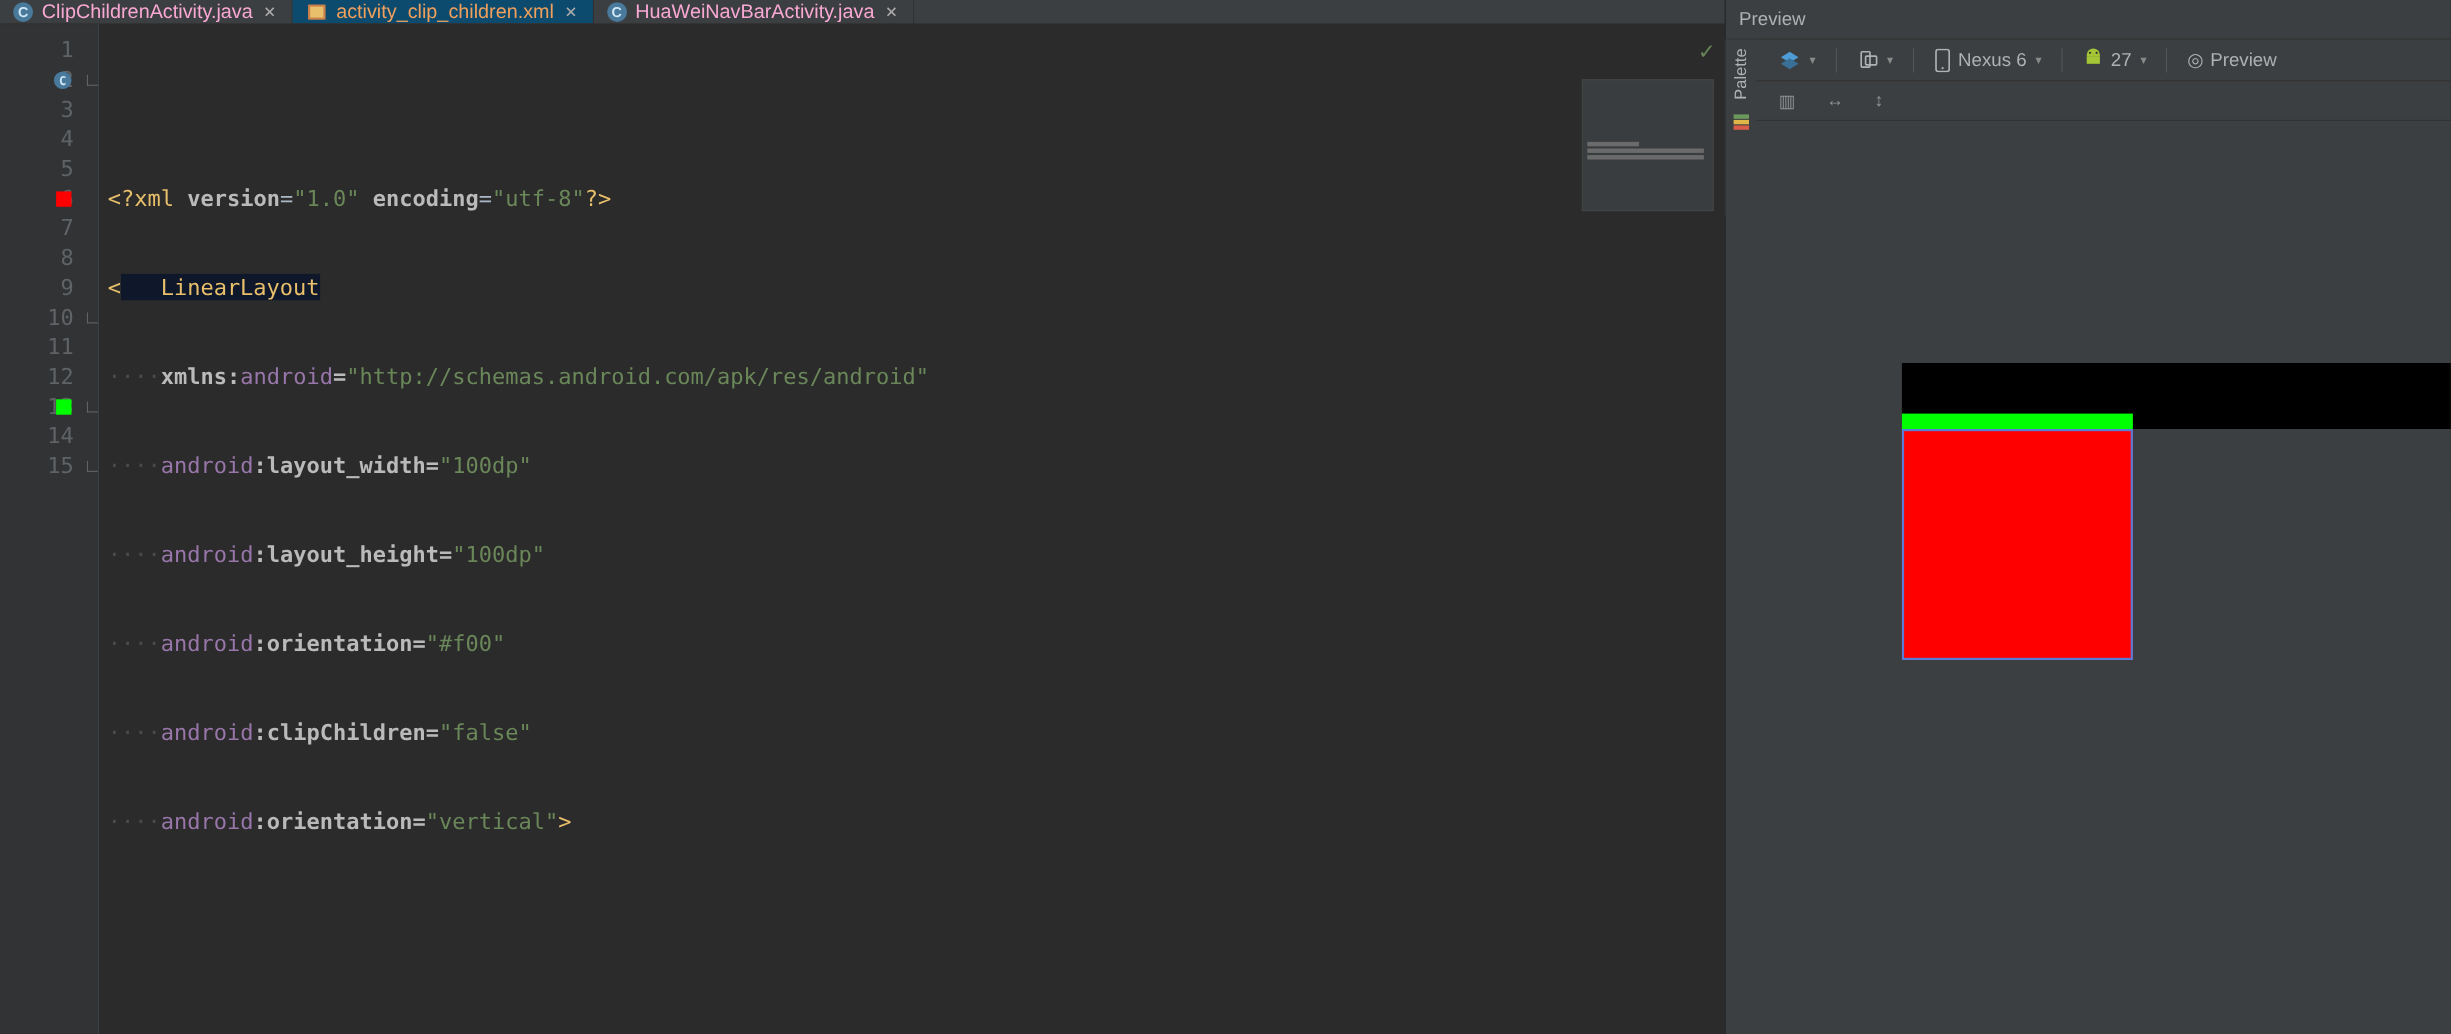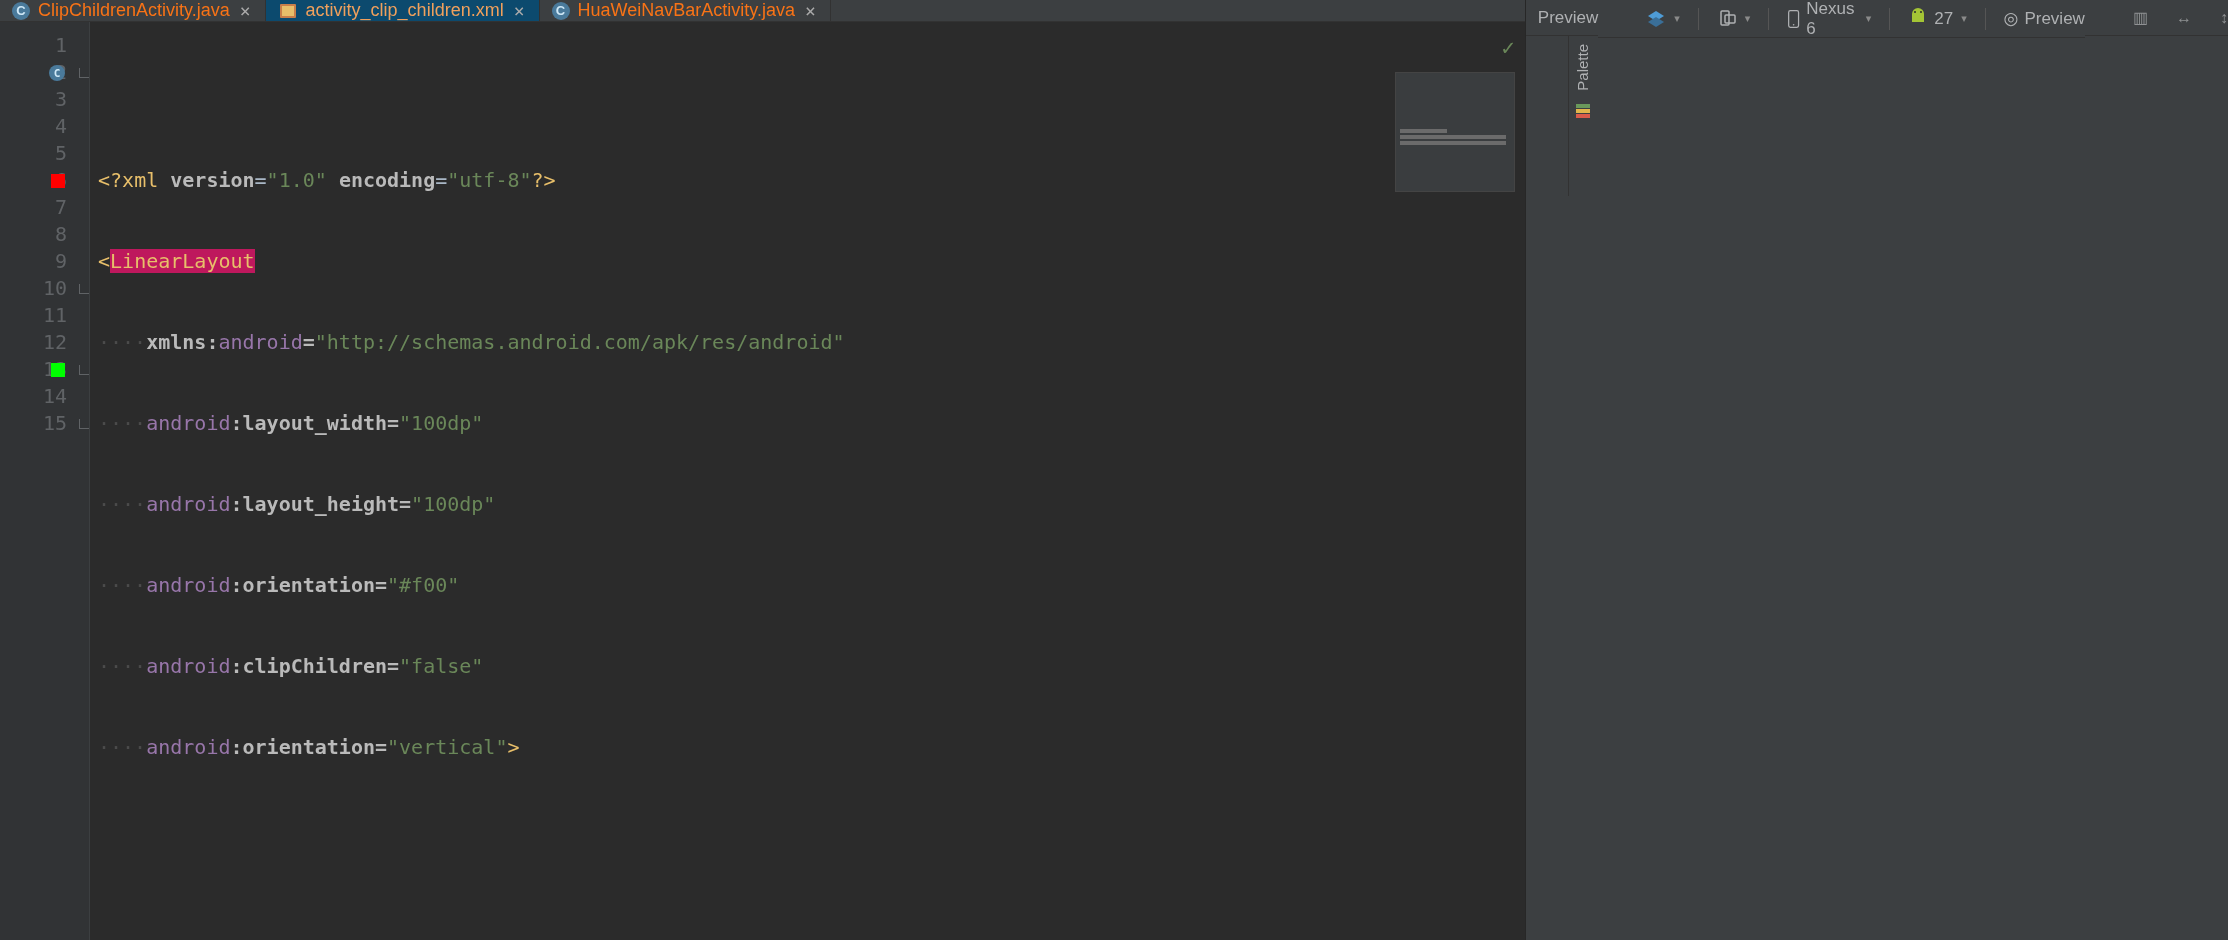--- a/index.html
+++ b/index.html
@@ -34,21 +34,21 @@
     color: #bbbbbb;
     border-right: 1px solid #323232;
     cursor: pointer;
     gap: 8px;
   }
   .tab.active {
     background: #0c4a6e;
     color: #f0a05c;
   }
   .tab.active .tab-label { color: #f0a05c; }
-  .tab .tab-label { color: #f97316; }
+  .tab .tab-label { color: #f9a8d4; }
   .tab-close {
     font-family: monospace;
     color: #aaaaaa;
     cursor: pointer;
     padding: 0 2px;
   }
   .class-icon {
     width: 18px; height: 18px; border-radius: 50%;
     background: #4a7a9b;
     color: #cfe8f7;
@@ -101,21 +101,21 @@
   }
   .code .line { height: 27px; }
   .line span { position:relative; z-index:1; }
   .tok-tag { color: #e8bf6a; }
   .tok-attrname { color: #bababa; font-weight: bold; }
   .tok-attrprefix { color: #9876aa; }
   .tok-attrvalue { color: #6a8759; }
   .tok-punc { color: #e8bf6a; }
   .tok-xml { color: #e8bf6a; }
   .tok-default { color: #a9b7c6; }
-  .sel-word { background:#be185d; }
+  .sel-word { background:#0f172a;padding-left:36px; }
   .tick {
     position:absolute; right:10px; top:12px;
     color:#6a8759; font-size:22px;
   }
   .minimap {
     position:absolute;
     top:50px; right:10px;
     width:120px; height:120px;
     background:#3a3d3f;
     border:1px solid #444;
@@ -123,21 +123,21 @@
   }
   .minimap .mm-line { height:4px; margin:2px 4px; background:#6b6b6b; }
   .minimap .mm-line.short { width:40%; }
   .minimap .mm-line.long { width:90%; }
 
   .right-pane {
     flex:1;
     background:#3c3f41;
     border-left:1px solid #272727;
     display:flex;
-    flex-direction:row;
+    flex-direction:column;
   }
   .preview-header {
     height:36px;
     display:flex; align-items:center;
     padding-left:12px;
     color:#afb1b3;
     font-size:17px;
     border-bottom:1px solid #323232;
   }
   .toolbar {

